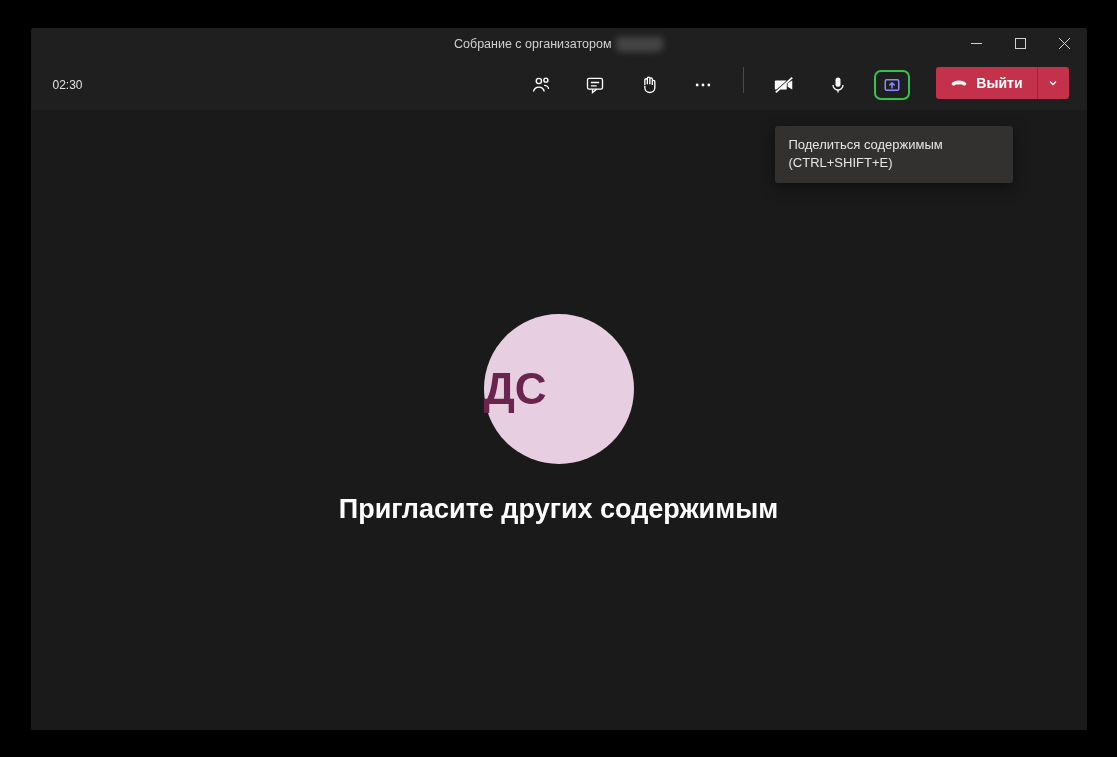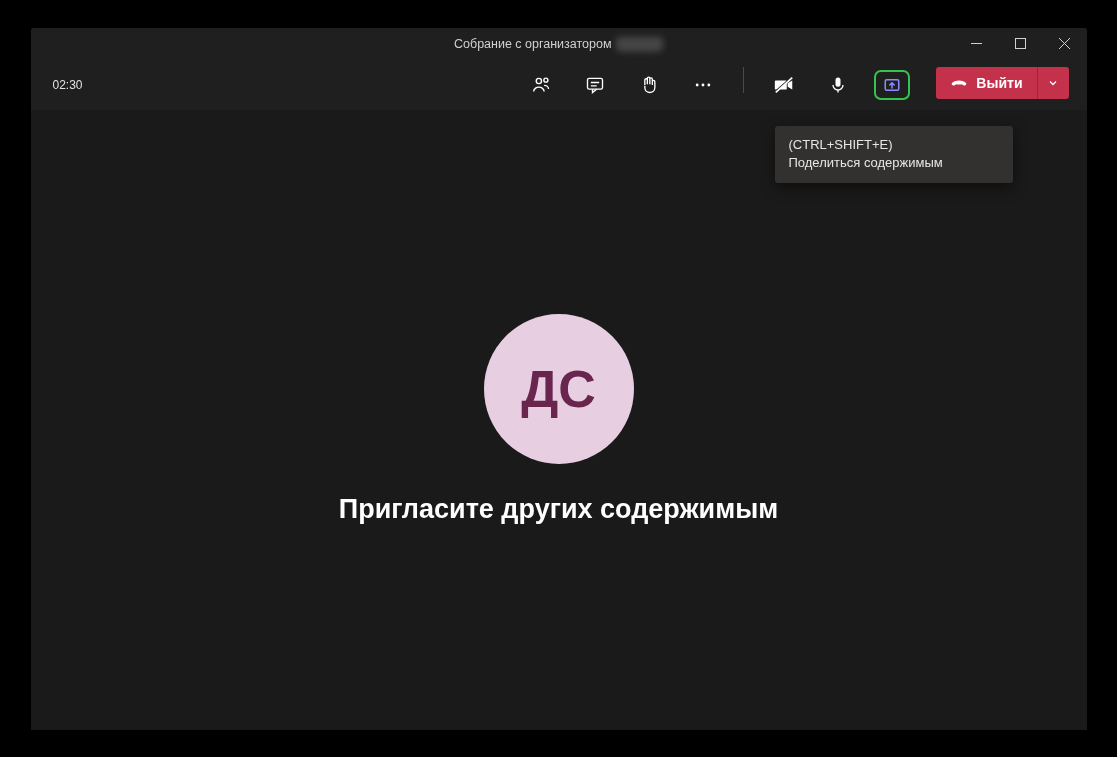--- a/index.html
+++ b/index.html
@@ -151,23 +151,22 @@
     justify-content: center;
     gap: 30px;
   }
   .avatar {
     width: 150px;
     height: 150px;
     border-radius: 50%;
     background: #e7cfe1;
     display: flex;
     align-items: center;
-    justify-content: center;
     color: #69254e;
-    font-size: 52px;
+    font-size: 44px;
     font-weight: 600;
   }
   .invite-text {
     color: #fff;
     font-size: 27px;
     font-weight: 600;
   }
   svg { display: block; }
 </style>
 </head>
@@ -272,22 +271,22 @@
           <svg width="12" height="12" viewBox="0 0 24 24" fill="none" stroke="currentColor" stroke-width="2.5">
             <path d="M6 9 L12 15 L18 9"></path>
           </svg>
         </div>
       </div>
 
     </div>
   </div>
 
   <div class="tooltip">
+    <div>Поделиться содержимым</div>
     <div>(CTRL+SHIFT+E)</div>
-    <div>Поделиться содержимым</div>
   </div>
 
   <div class="content">
     <div class="avatar">
       <span>ДС</span>
     </div>
     <div class="invite-text">Пригласите других содержимым</div>
   </div>
 
 </div>

